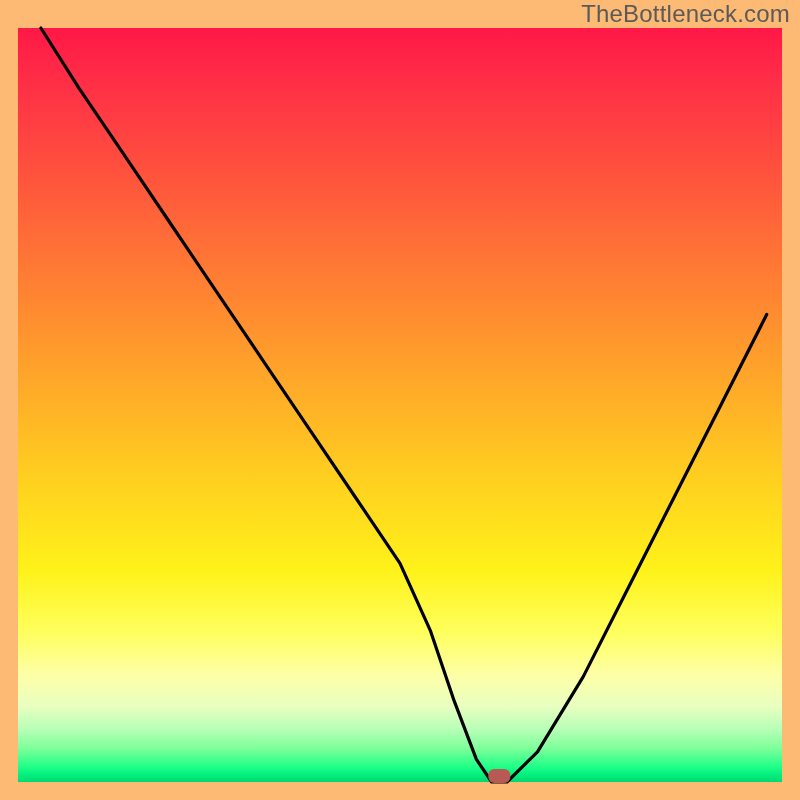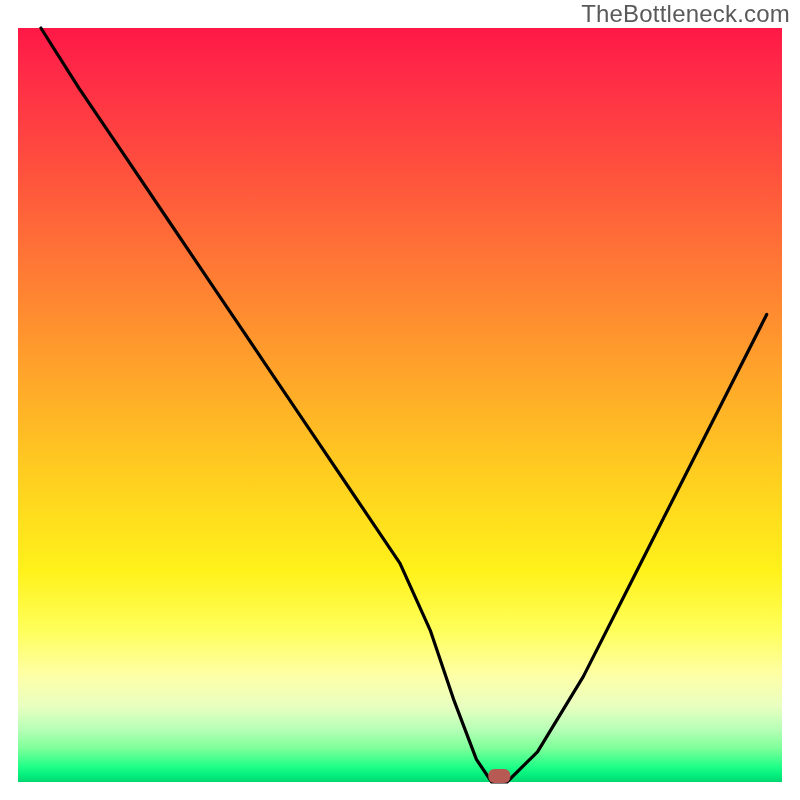--- a/index.html
+++ b/index.html
@@ -8,21 +8,21 @@
     width: 800px;
     height: 800px;
     overflow: hidden;
     background: #000;
     font-family: Arial, Helvetica, sans-serif;
   }
   .outer {
     position: relative;
     width: 800px;
     height: 800px;
-    background: #ffffff;
+    background: #fdba74;
   }
   .watermark {
     position: absolute;
     top: 0px;
     right: 10px;
     color: #5a5a5a;
     font-size: 24px;
     font-weight: 400;
     letter-spacing: 0.2px;
     user-select: none;

